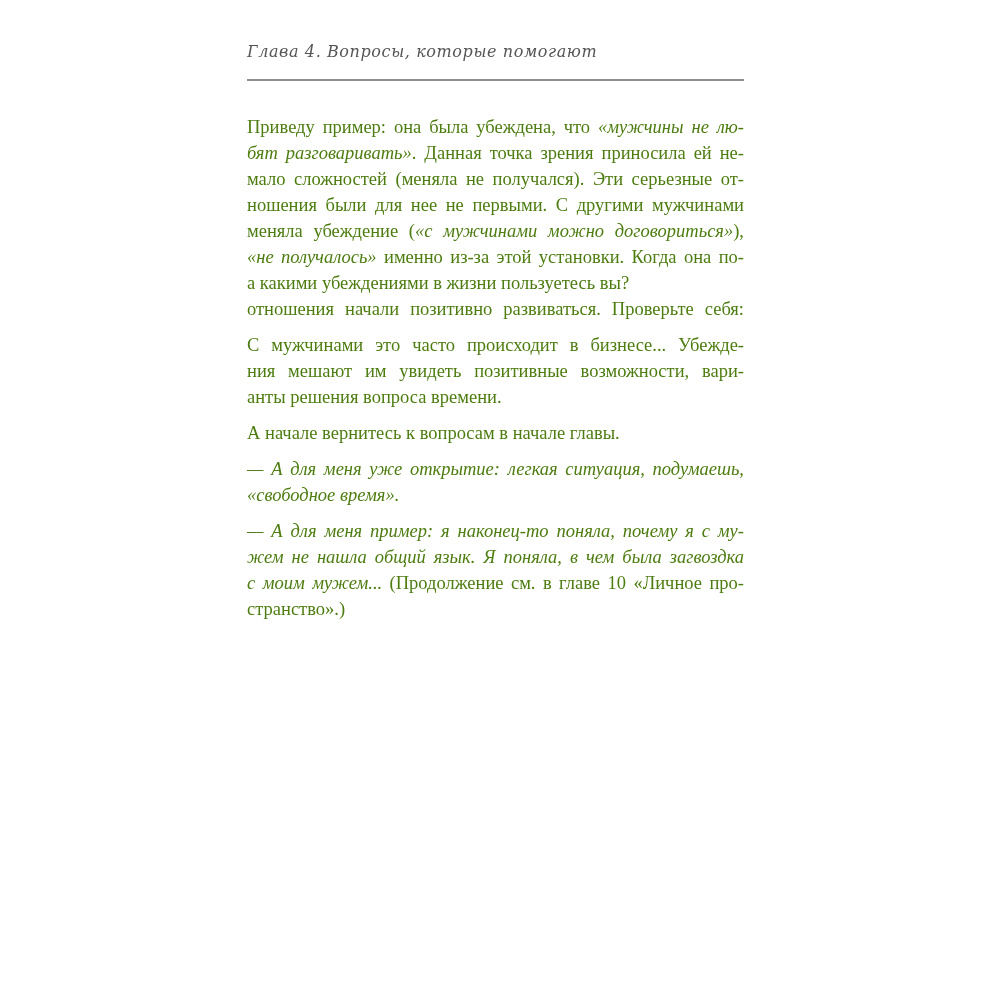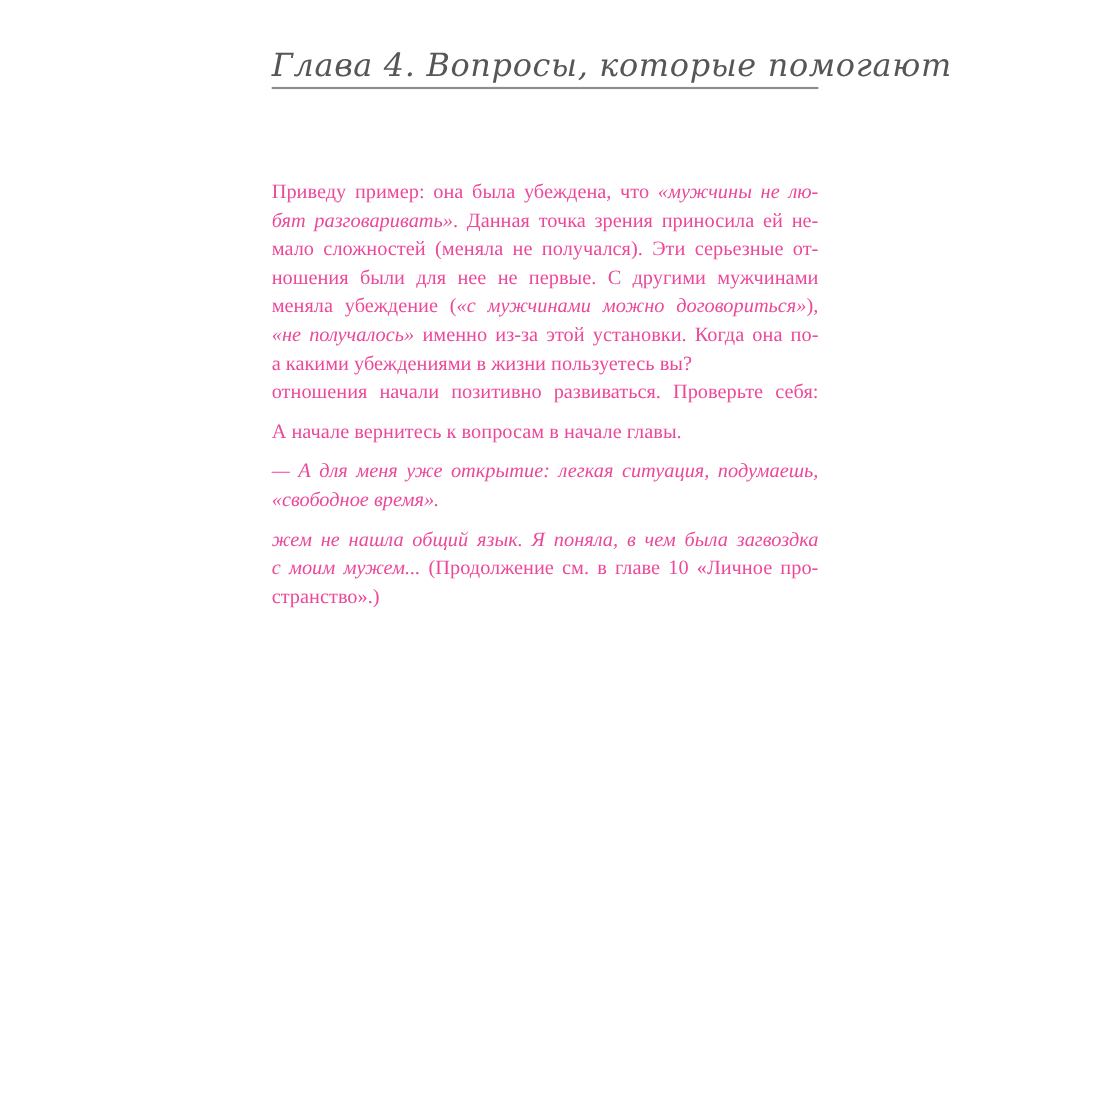--- a/index.html
+++ b/index.html
@@ -10,24 +10,23 @@
   }
   .page {
     position: relative;
     width: 1000px; height: 1000px;
     background: #ffffff;
     overflow: hidden;
   }
   .chapter-title {
     position: absolute;
     left: 247px; top: 42px; width: 497px;
-    text-align: center;
     font-family: "DejaVu Serif", serif;
     font-style: italic;
-    font-size: 29px;
+    font-size: 16px;
     letter-spacing: 0.6px;
     color: #565656;
     white-space: nowrap;
   }
   .header-rule {
     position: absolute;
     left: 247px; top: 79px;
     width: 497px; height: 2px;
     background: #8e8e8e;
   }
@@ -45,37 +44,43 @@
   }
   .line.last { text-align-last: left; }
   .it { font-style: italic; }
 </style>
 </head>
 <body style="background: rgb(255, 255, 255);">
 
 <div class="page">
   <div class="chapter-title" style="color: rgb(86, 86, 86);">Глава 4. Вопросы, которые помогают</div>
   <div class="header-rule" style="background: rgb(142, 142, 142);"></div>
-  <div class="column" style="color: #ec4899; margin-top: 48px;">
+  <div class="column" style="color: #4d7c0f;">
       <div class="para">
         <div class="line"><span>Приведу пример: она была убеждена, что </span><span class="it">«мужчины не лю-</span></div>
         <div class="line"><span class="it">бят разговаривать»</span><span>. Данная точка зрения приносила ей не-</span></div>
         <div class="line"><span>мало сложностей (меняла не получался). Эти серьезные от-</span></div>
-        <div class="line"><span>ношения были для нее не первые. С другими мужчинами</span></div>
+        <div class="line"><span>ношения были для нее не первыми. С другими мужчинами</span></div>
         <div class="line"><span>меняла убеждение (</span><span class="it">«с мужчинами можно договориться»</span><span>),</span></div>
         <div class="line"><span class="it">«не получалось»</span><span> именно из-за этой установки. Когда она по-</span></div>
         <div class="line last"><span>а какими убеждениями в жизни пользуетесь вы?</span></div>
         <div class="line"><span>отношения начали позитивно развиваться. Проверьте себя:</span></div>
+      </div>
+      <div class="para">
+        <div class="line"><span>С мужчинами это часто происходит в бизнесе... Убежде-</span></div>
+        <div class="line"><span>ния мешают им увидеть позитивные возможности, вари-</span></div>
+        <div class="line last"><span>анты решения вопроса времени.</span></div>
       </div>
       <div class="para">
         <div class="line last"><span>А начале вернитесь к вопросам в начале главы.</span></div>
       </div>
       <div class="para">
         <div class="line"><span class="it">— А для меня уже открытие: легкая ситуация, подумаешь,</span></div>
         <div class="line last"><span class="it">«свободное время».</span></div>
       </div>
       <div class="para">
+        <div class="line"><span class="it">— А для меня пример: я наконец-то поняла, почему я с му-</span></div>
         <div class="line"><span class="it">жем не нашла общий язык. Я поняла, в чем была загвоздка</span></div>
         <div class="line"><span class="it">с моим мужем...</span><span> (Продолжение см. в главе 10 «Личное про-</span></div>
         <div class="line last"><span>странство».)</span></div>
       </div>
     </div>
 </div>
 
 </body></html>

